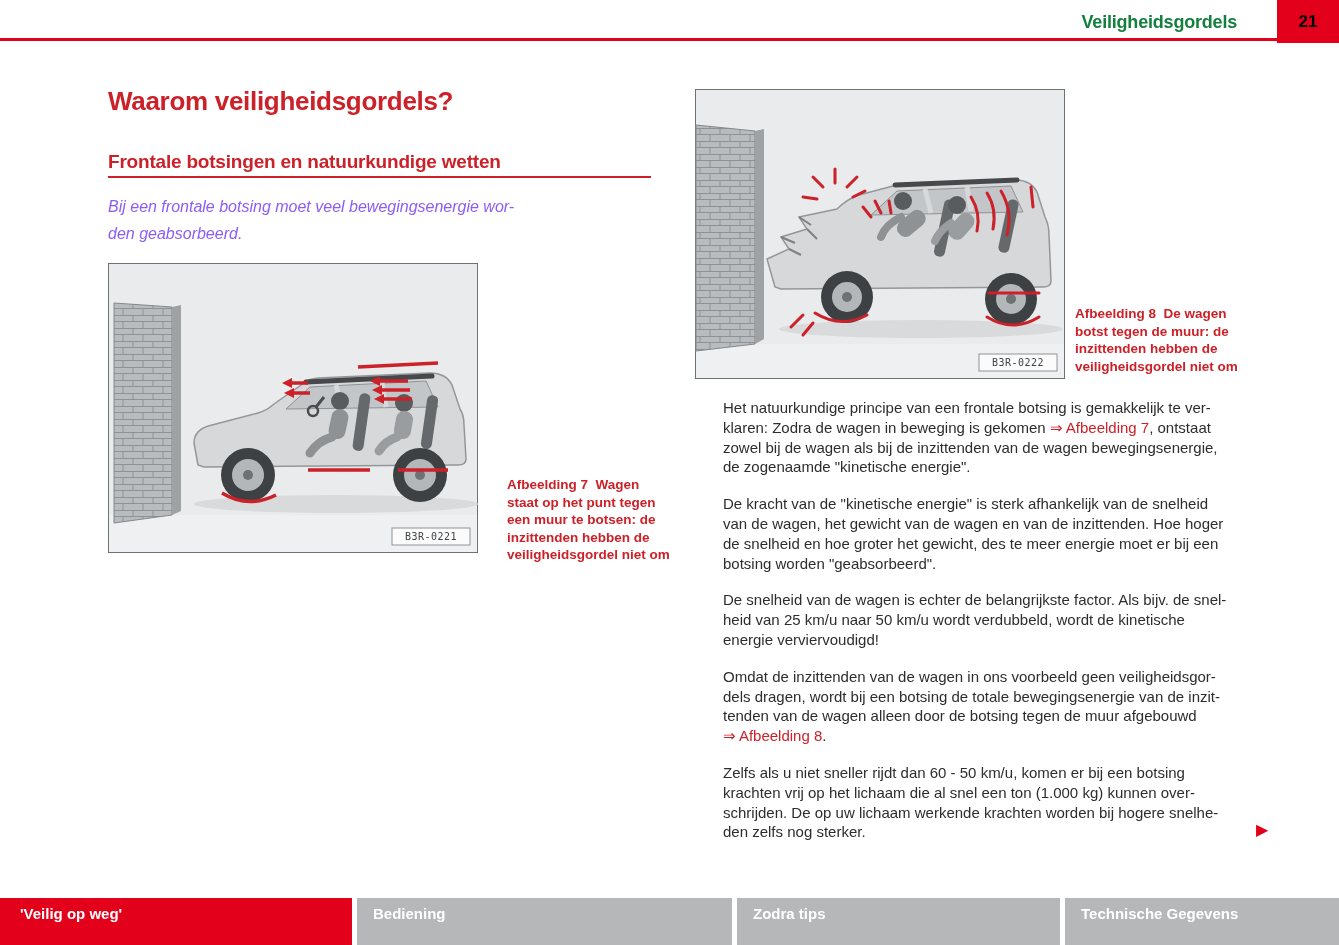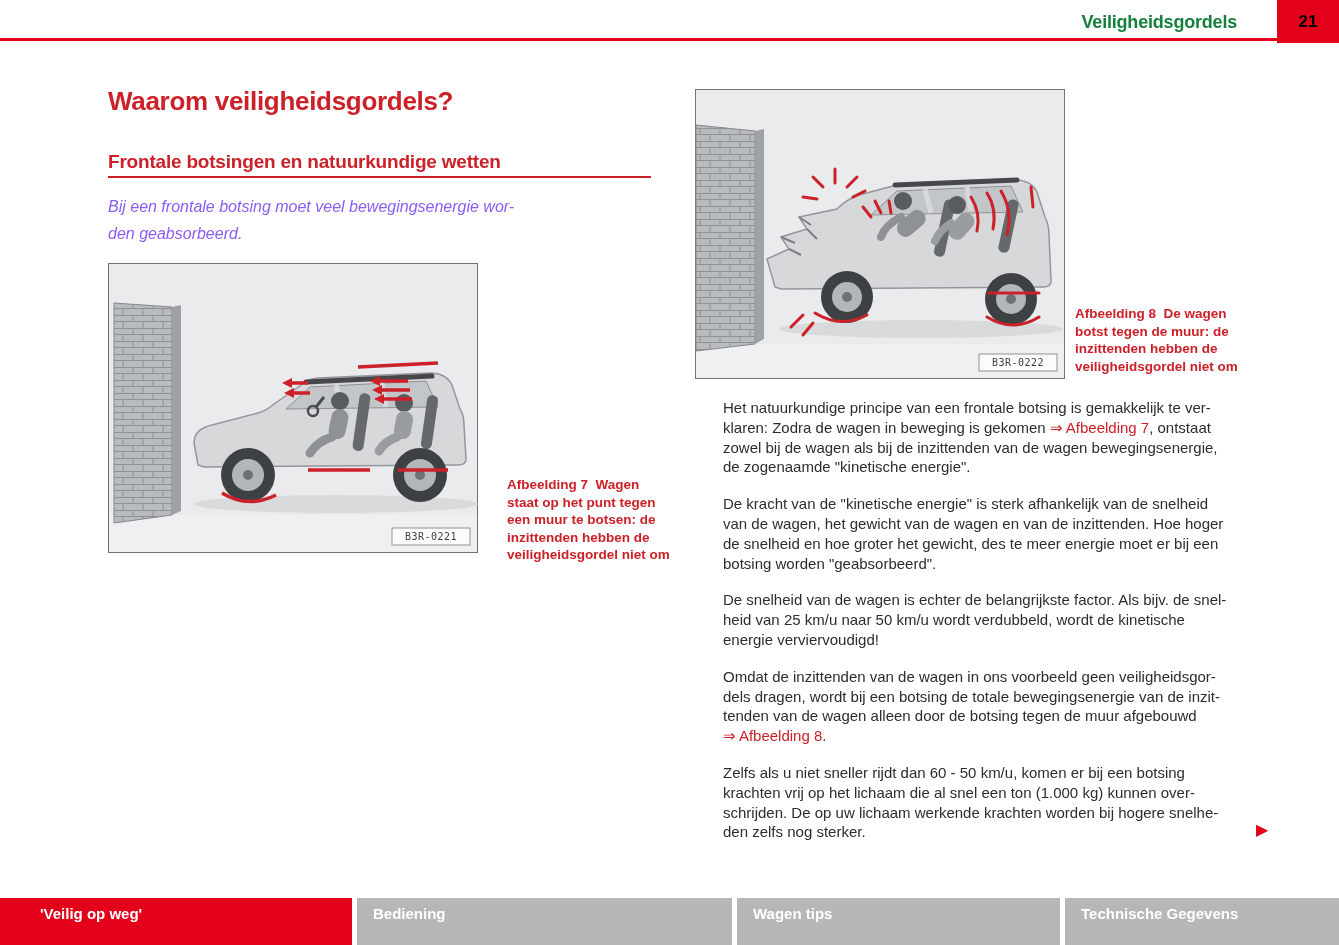--- a/index.html
+++ b/index.html
@@ -36,21 +36,21 @@
   
   .bodycol{position:absolute;left:723px;top:398px;width:560px;font-size:15px;line-height:19.8px;color:var(--body-text);}
   .bodycol p{margin:0 0 17px 0;white-space:pre-line;}
   .ref-link{color:var(--red-text);cursor:pointer;}
   .cont-arrow{position:absolute;left:1256px;top:822px;font-size:16px;color:var(--red-block);line-height:16px;}
 
   
   .footer{position:absolute;left:0;top:898px;width:1339px;height:47px;display:flex;gap:5px;}
   .footer .tab{background:var(--footer-gray);color:#fff;font-weight:bold;font-size:15px;
     padding:7px 0 0 16px;box-sizing:border-box;height:47px;}
-  .footer .tab-active{background:var(--red-block);padding-left:40px;}
+  .footer .tab-active{background:var(--red-block);padding-left:20px;}
   .tab-1{width:352px;}
   .tab-2{width:375px;}
   .tab-3{width:323px;}
   .tab-4{flex:1;}
 </style>
 </head>
 <body>
 
 <div class="page">
 
@@ -214,17 +214,17 @@
     <p>Zelfs als u niet sneller rijdt dan 60 - 50 km/u, komen er bij een botsing
 krachten vrij op het lichaam die al snel een ton (1.000 kg) kunnen over-
 schrijden. De op uw lichaam werkende krachten worden bij hogere snelhe-
 den zelfs nog sterker.</p>
   </div>
   <div class="cont-arrow">▶</div>
 
   <div class="footer">
     <div class="tab tab-1 tab-active">'Veilig op weg'</div>
     <div class="tab tab-2">Bediening</div>
-    <div class="tab tab-3">Wagen tips</div>
+    <div class="tab tab-3">Zodra tips</div>
     <div class="tab tab-4">Technische Gegevens</div>
   </div>
 
 </div>
 
 </body></html>

